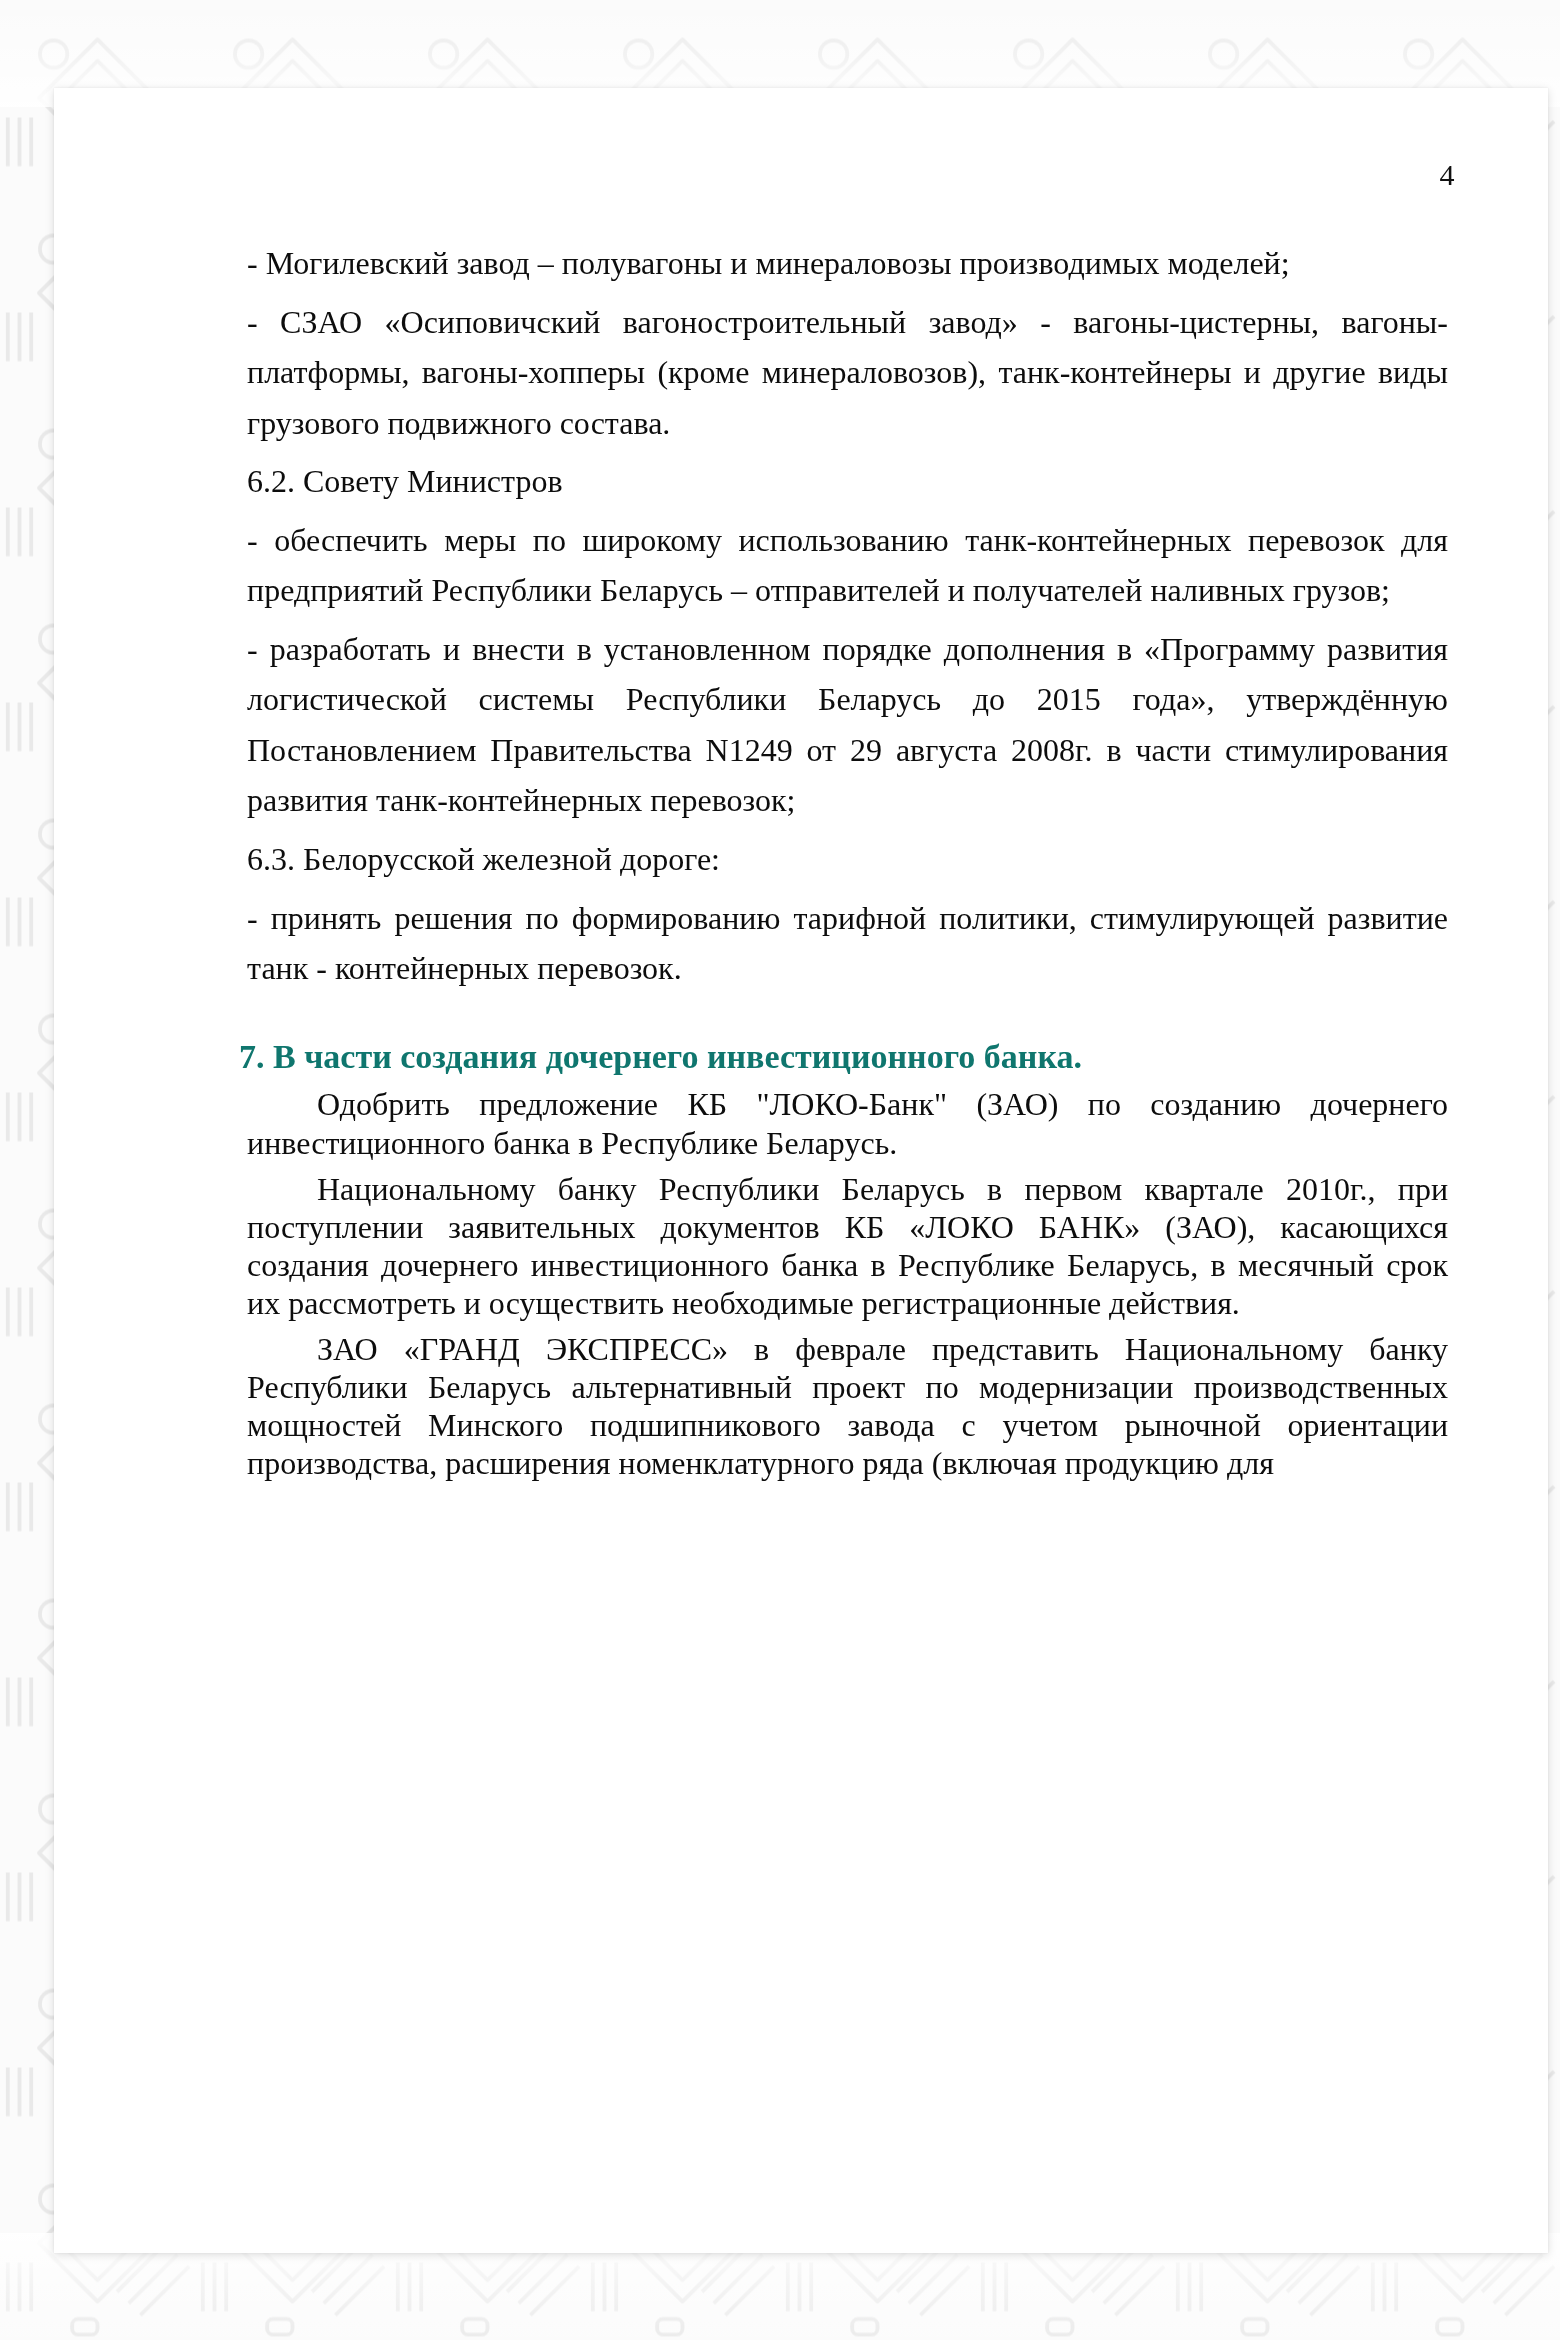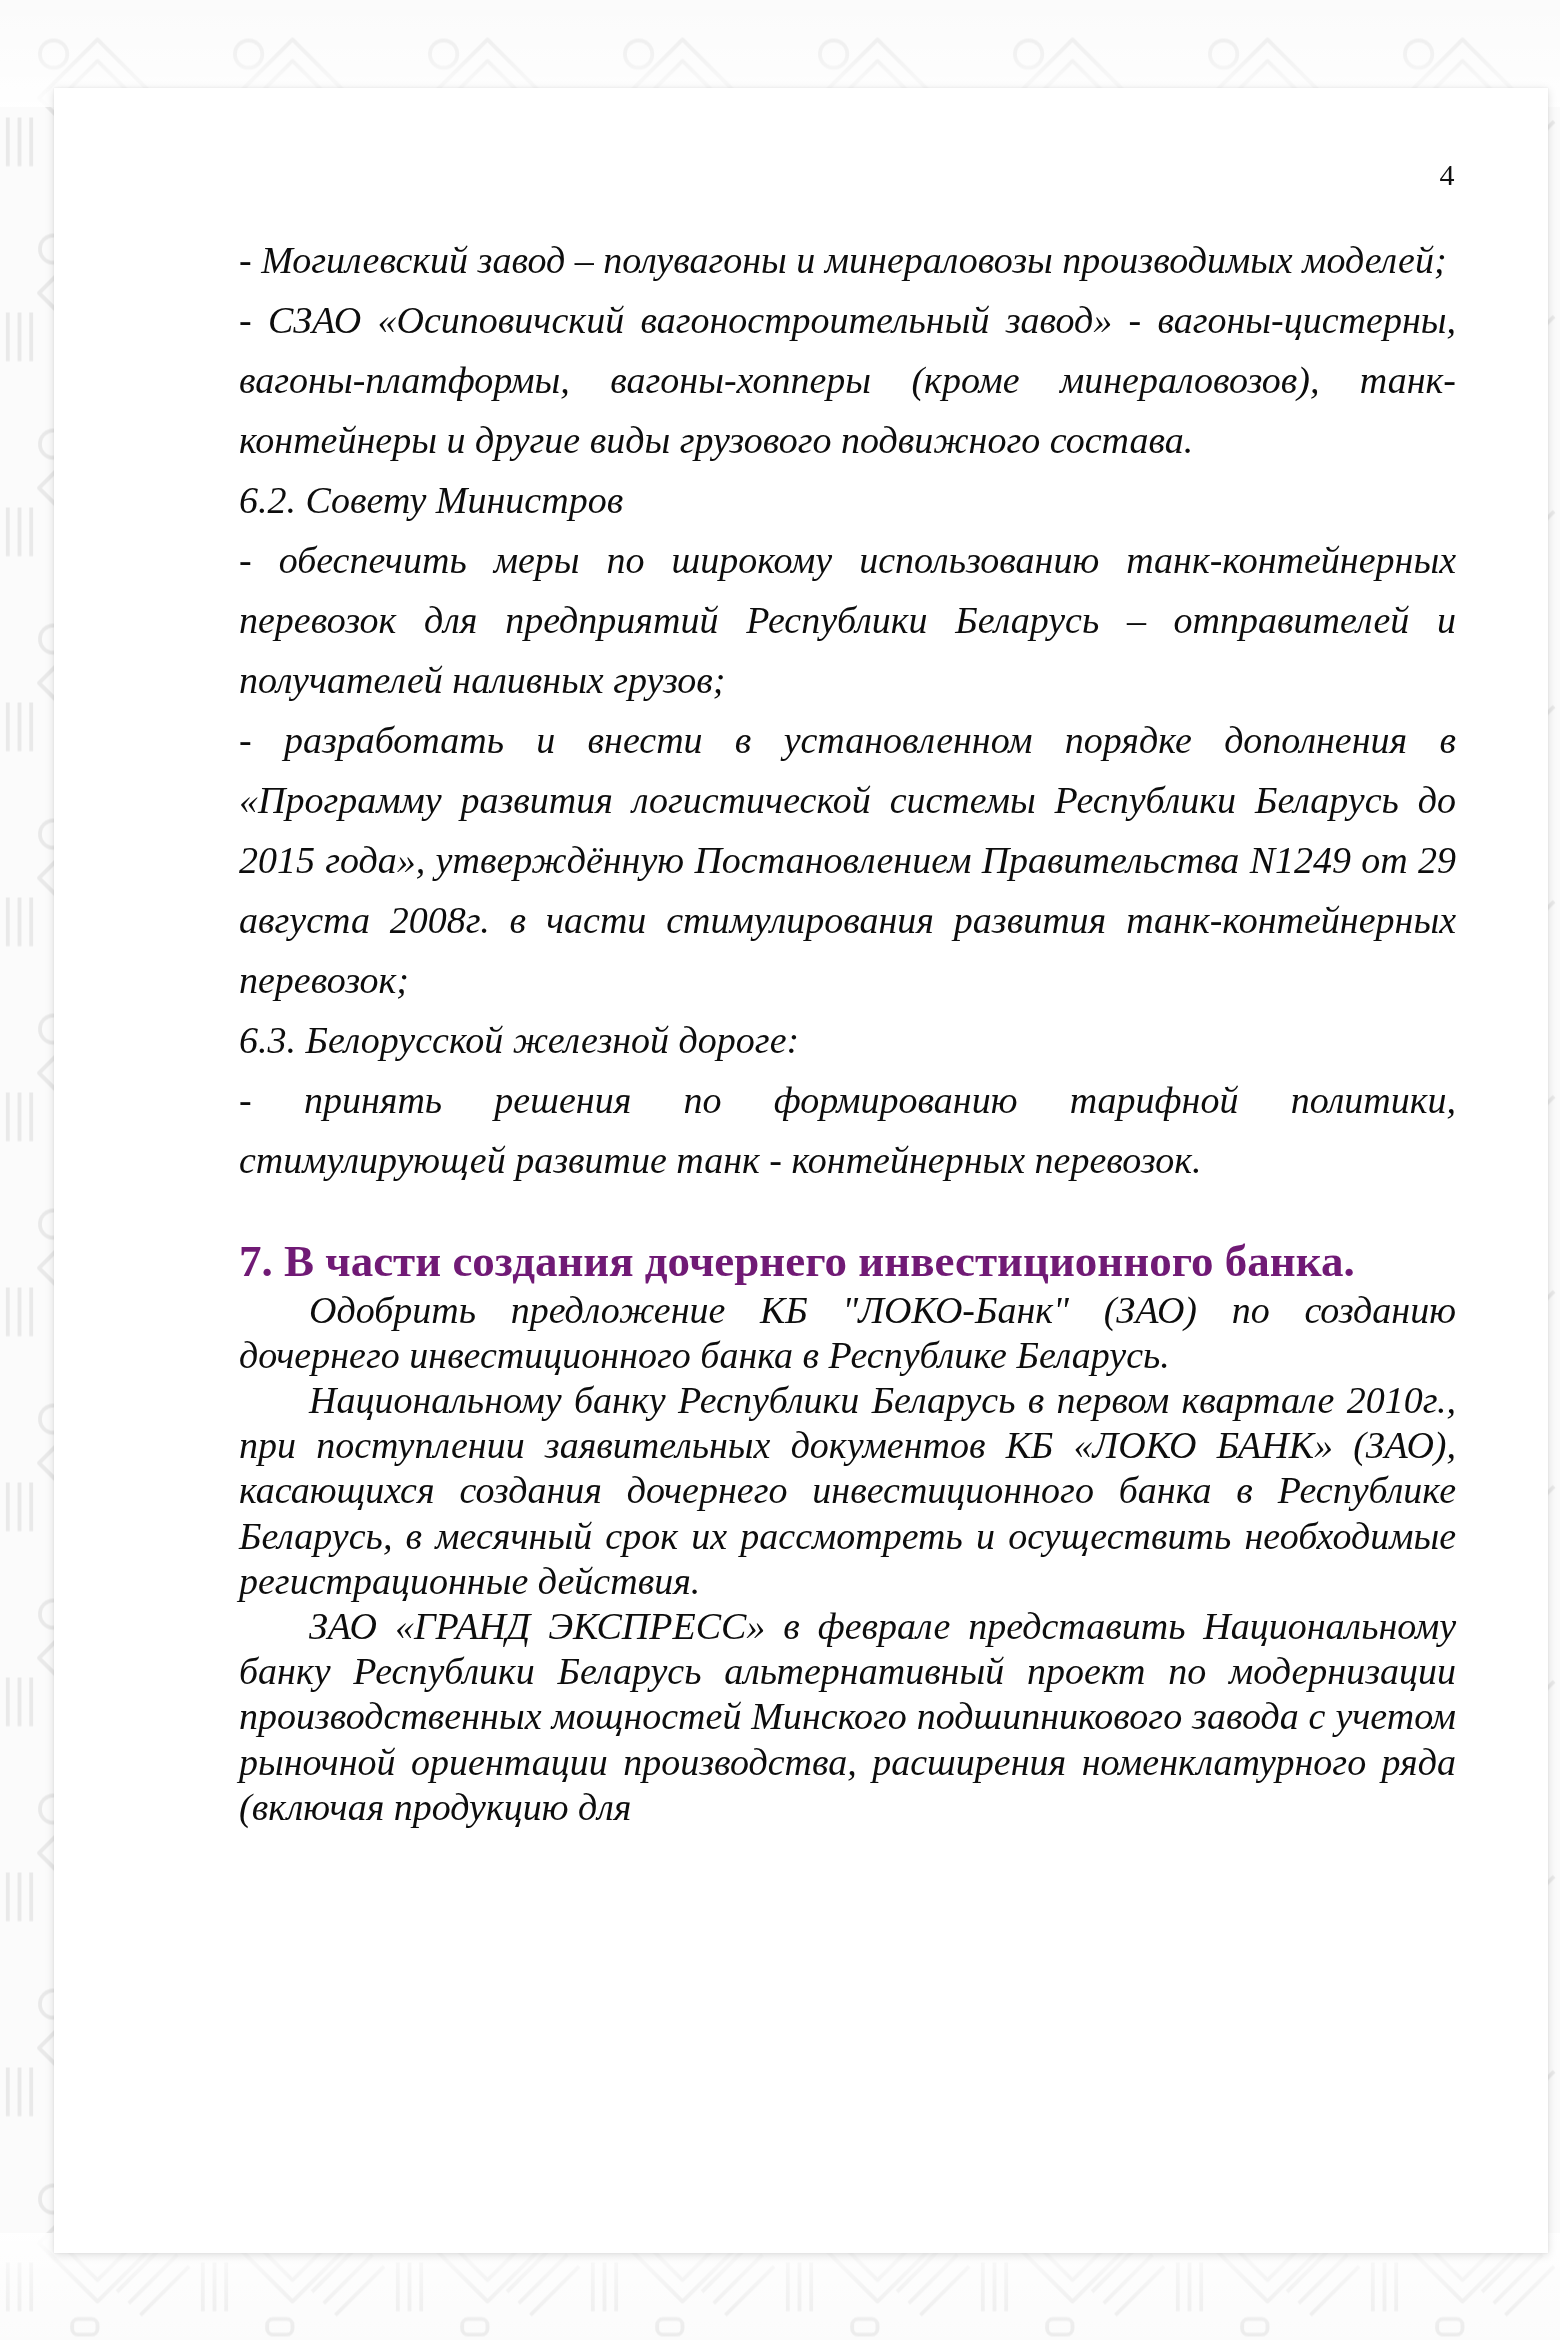--- a/index.html
+++ b/index.html
@@ -78,48 +78,47 @@
   }
 
   #text-column {
     position: absolute;
     left: 185px;
     top: 142px;
     width: 1217px;
   }
 
   .para {
-    margin: 0;
+    margin: 8px;
     color: #0d0d0d;
-    font-size: 38px;
+    font-size: 32px;
     text-align: justify;
     text-justify: inter-word;
     -webkit-hyphens: none;
     hyphens: none;
-    font-style: italic;
   }
 
   
   .loose {
     line-height: 1.58;
   }
 
   
   .tight {
     line-height: 1.19;
   }
   .indent {
     text-indent: 70px;
   }
 
   .heading {
     margin: 0;
     font-weight: bold;
-    font-size: 45px;
-    color: #701a75;
+    font-size: 34px;
+    color: #0f766e;
     text-align: justify;
     line-height: 1.2;
   }
 
   .gap-before-heading { margin-top: 43px; }
 
   
   .no-stretch { text-align-last: left; }
 </style>
 </head>

